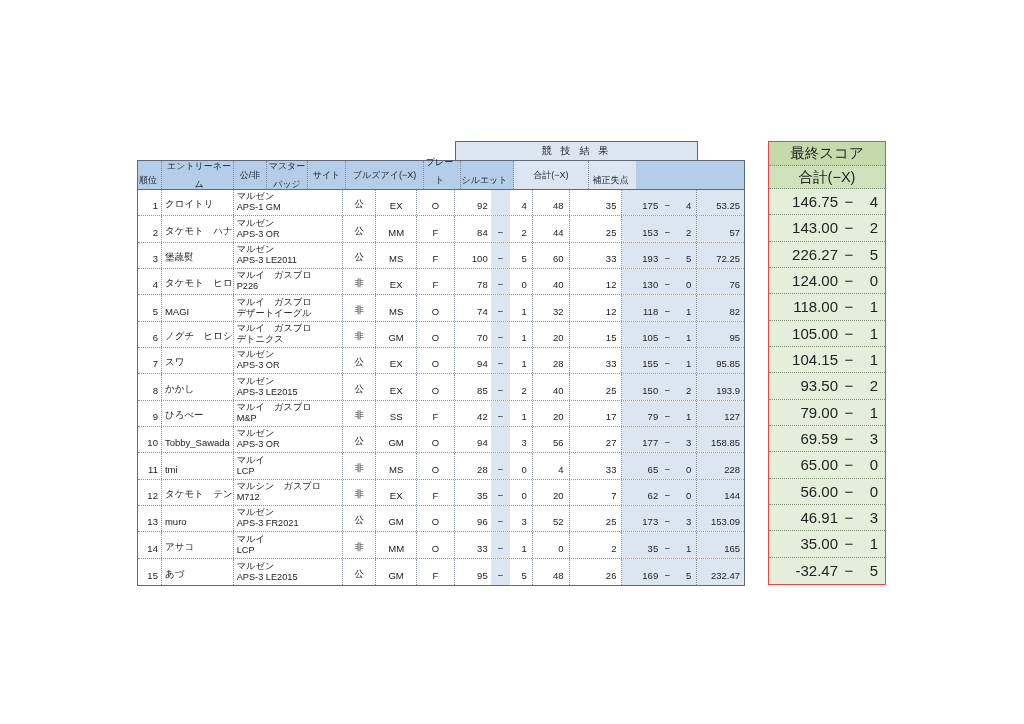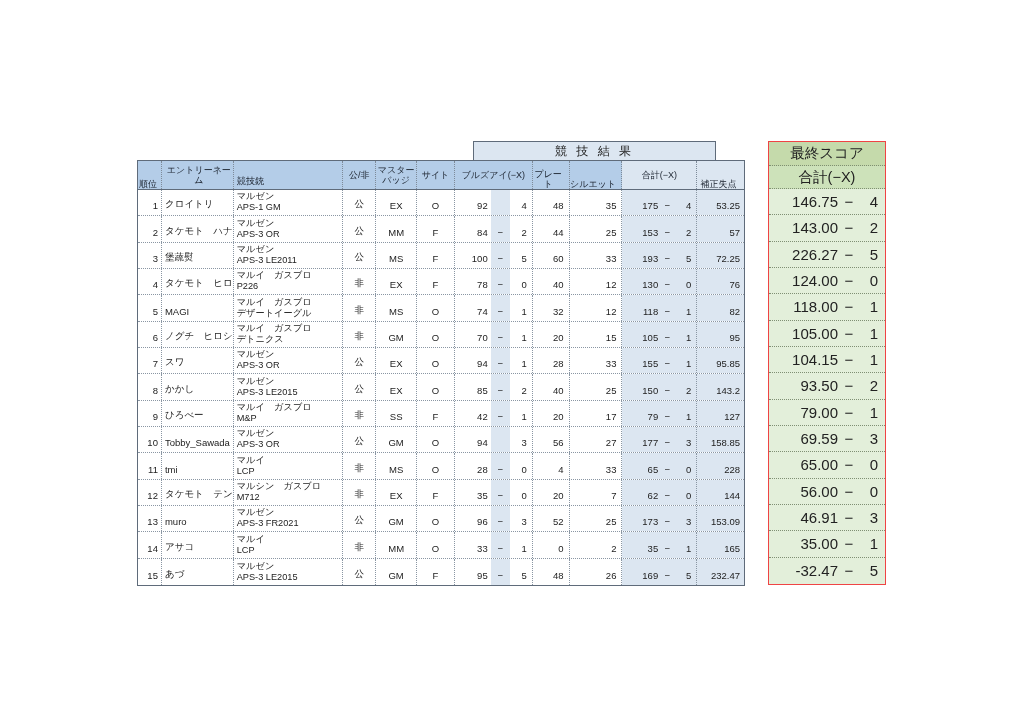--- a/index.html
+++ b/index.html
@@ -1,30 +1,30 @@
 <!DOCTYPE html>
 <html style="--header-blue: #B4CDE8; --light-blue: #DCE6F1; --green-header: #C5DAAB; --green-sub: #CDE2BA; --green-light: #E3EFDA;"><head>
 <meta charset="utf-8">
 <style>
   html,body{margin:0;padding:0;}
   body{width:1024px;height:724px;background:#ffffff;position:relative;
        font-family:"Liberation Sans","DejaVu Sans",sans-serif;color:#222;}
   .abs{position:absolute;box-sizing:border-box;}
   
   #main-table{left:137px;top:141px;width:608px;}
-  #banner{position:absolute;left:336px;top:0;width:243px;height:19px;
+  #banner{position:absolute;left:318px;top:0;width:243px;height:19px;
           background:var(--light-blue,#DCE6F1);border:1px solid #5f6b7a;border-bottom:none;
           display:flex;align-items:center;justify-content:center;
-          font-size:12px;letter-spacing:3px;box-sizing:border-box;}
+          font-size:10px;letter-spacing:3px;box-sizing:border-box;}
   #header-row{position:absolute;left:0;top:19px;width:608px;height:30px;
           border:1px solid #5f6b7a;display:flex;box-sizing:border-box;
           background:var(--header-blue,#B4CDE8);}
   .th{box-sizing:border-box;border-right:1px dotted #7d8augra;border-right:1px dotted #7d8a99;
       display:flex;flex-direction:column;align-items:center;justify-content:center;
-      font-size:9px;line-height:10px;text-align:center;color:#1c2430;}
+      font-size:9px;line-height:18px;text-align:center;color:#1c2430;}
   .th:last-child{border-right:none;}
   #data-rows{position:absolute;left:0;top:49px;width:608px;
           border:1px solid #5f6b7a;border-top:none;box-sizing:border-box;}
   .tr{display:flex;height:26.33px;border-bottom:1px dotted #8a96a3;box-sizing:border-box;}
   .tr:last-child{border-bottom:none;}
   .td{box-sizing:border-box;border-right:1px dotted #8a96a3;display:flex;
       align-items:flex-end;font-size:9.5px;padding-bottom:4px;overflow:hidden;white-space:nowrap;}
   .td:last-child{border-right:none;}
   
   .w-rank{width:24px;justify-content:flex-end;padding-right:3px;}
@@ -65,21 +65,20 @@
   .gx{width:18px;text-align:right;padding-right:7px;}
 </style>
 </head>
 <body>
 
 <div id="main-table" class="abs">
   <div id="banner">競 技 結 果</div>
   <div id="header-row">
     <div class="th w-rank">順位</div>
     <div class="th w-name">エントリーネーム</div>
-    <div class="th w-gun">競技銃</div>
     <div class="th w-pub">公/非</div>
     <div class="th w-badge">
       <span>マスター</span>
       <span>バッジ</span>
     </div>
     <div class="th w-sight">サイト</div>
     <div class="th w-bull">ブルズアイ(−X)</div>
     <div class="th w-plate">プレート</div>
     <div class="th w-sil">シルエット</div>
     <div class="th w-total">合計(−X)</div>
@@ -285,21 +284,21 @@
           </span>
           <span class="bx">2</span>
         </div>
         <div class="td w-plate">40</div>
         <div class="td w-sil">25</div>
         <div class="td w-total">
           <span class="tscore">150</span>
           <span class="tdash">−</span>
           <span class="tx">2</span>
         </div>
-        <div class="td w-pen">143.2</div>
+        <div class="td w-pen">193.9</div>
       </div>
     <div class="tr">
         <div class="td w-rank">9</div>
         <div class="td w-name">ひろべー</div>
         <div class="td w-gun">
           <span>マルイ　ガスブロ</span>
           <span>M&amp;P</span>
         </div>
         <div class="td w-pub">非</div>
         <div class="td w-badge">SS</div>

